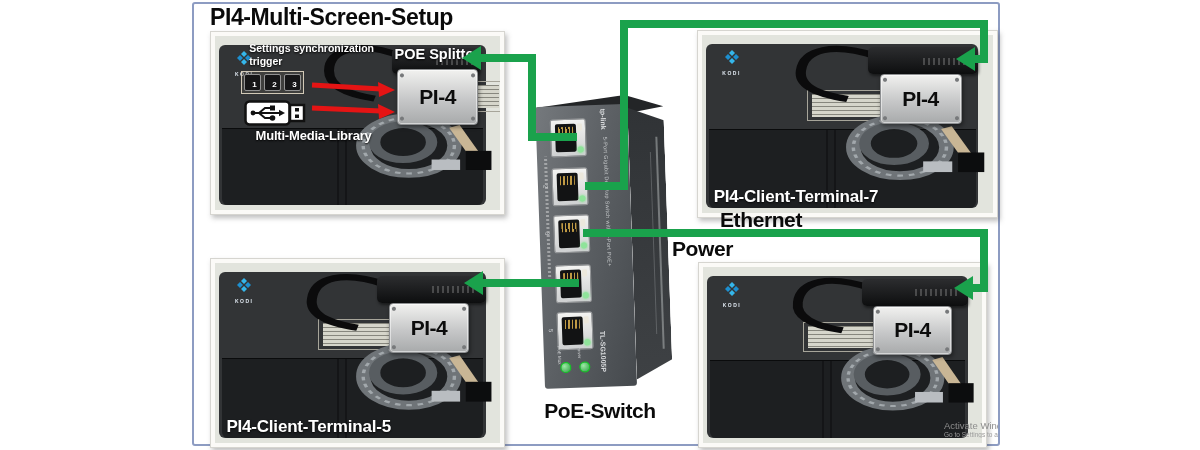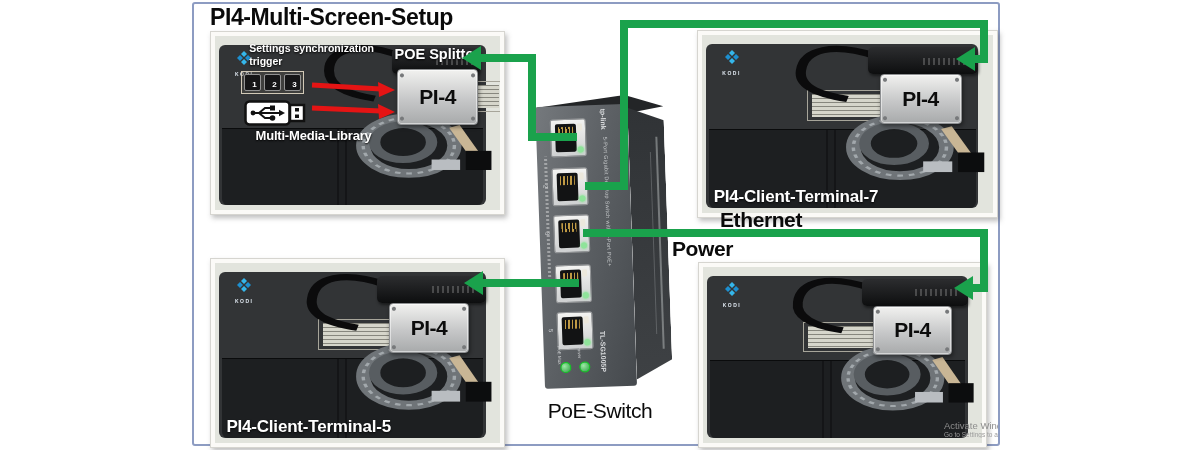--- a/index.html
+++ b/index.html
@@ -100,21 +100,21 @@
             font-size:7px;font-weight:700;color:#d8dadc;overflow:hidden;}
   .sw-specs{position:absolute;left:27px;top:62px;width:3px;height:128px;
             background:repeating-linear-gradient(0deg,rgba(230,230,230,.45) 0 2px,transparent 2px 4px);}
   .sw-led{position:absolute;width:9px;height:9px;border-radius:50%;
           background:radial-gradient(circle at 35% 35%,#9bec a4,#2f9d45);
           background:radial-gradient(circle at 35% 35%,#9beca4,#2f9d45);border:1px solid #1c2;}
   .sw-led-label{position:absolute;font-size:4.5px;color:#ced0d2;transform:rotate(90deg);
                 transform-origin:left top;white-space:nowrap;}
 
   .switch-label{position:absolute;left:520px;top:399px;width:160px;text-align:center;z-index:60;
-                font-size:21px;font-weight:400;color:#0a0a0a;letter-spacing:-0.4px;}
+                font-size:21px;font-weight:700;color:#0a0a0a;letter-spacing:-0.4px;}
   .eth-label{position:absolute;z-index:60;font-size:21px;font-weight:800;color:#0a0a0a;letter-spacing:-0.4px;}
   #eth1{left:672px;top:208px;margin-left:48px;} #eth2{left:672px;top:237px;}
 
   .overlay{position:absolute;left:0;top:0;width:1200px;height:450px;z-index:50;pointer-events:none;}
 
   .watermark{position:absolute;left:944px;top:420px;width:54px;overflow:hidden;z-index:55;}
   .watermark .w1{font-size:9.5px;color:#8d8d8d;white-space:nowrap;}
   .watermark .w2{font-size:6.5px;color:#9c9c9c;white-space:nowrap;}
 </style>
 </head>

